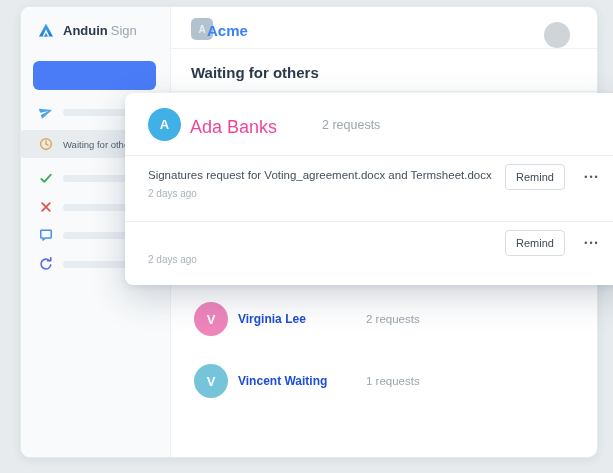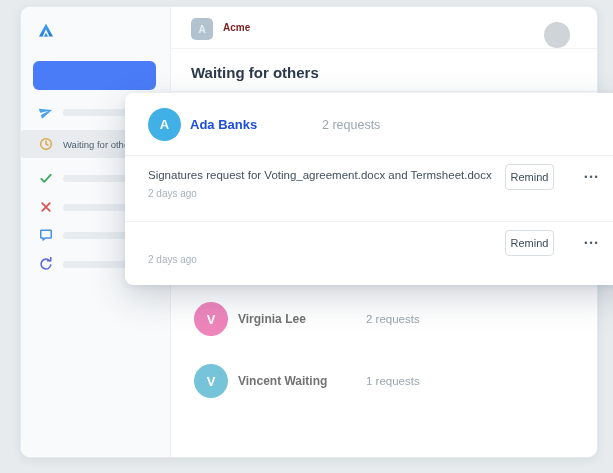--- a/index.html
+++ b/index.html
@@ -37,56 +37,56 @@
   .placeholder-bar { width:88px; height:7px; border-radius:3.5px; background:#e7ecf0; }
   .nav-label { font-size:9.5px; color:#51616f; white-space:nowrap; }
   
   .main { position:absolute; left:150px; top:0; right:0; bottom:0; }
   .org-header { position:absolute; left:0; top:0; right:0; height:42px; border-bottom:1px solid #f0f3f5; }
   .org-badge {
     position:absolute; left:20px; top:11px; width:22px; height:22px; border-radius:5px;
     background:#b3c2cf; color:#e7eef3; font-size:10px; font-weight:700;
     display:flex; align-items:center; justify-content:center;
   }
-  .org-name { position:absolute; left:52px; top:15px; font-size:10px; font-weight:600; color:#7f1d1d; }
+  .org-name { position:absolute; left:36px; top:15px; font-size:15px; font-weight:600; color:#3b82f6; }
   .user-avatar { position:absolute; right:27px; top:15px; width:26px; height:26px; border-radius:50%; background:#cfd4d8; }
   .page-title { position:absolute; left:20px; top:57px; font-size:15px; font-weight:700; color:#2c3a4d; }
   .title-divider { position:absolute; left:0; right:0; top:84px; height:1px; background:#f1f4f6; }
   .recipient-row { position:absolute; left:0; right:0; height:52px; }
   .recipient-row .avatar {
     position:absolute; left:23px; top:9px; width:34px; height:34px; border-radius:50%;
     color:#fff; font-size:13px; font-weight:600;
     display:flex; align-items:center; justify-content:center;
   }
   .avatar-pink { background:#ee85bb; }
   .avatar-teal { background:#76c4da; }
   .avatar-blue { background:#41b0e6; }
-  .recipient-name { position:absolute; left:67px; top:19px; font-size:12px; font-weight:600; color:#737373; }
+  .recipient-name { position:absolute; left:67px; top:19px; font-size:12px; font-weight:600; color:#1d4ed8; }
   .recipient-requests { position:absolute; left:195px; top:20px; font-size:11.5px; color:#9aa5b0; }
   
   .popup {
     position:absolute; left:125px; top:93px; width:500px; height:192px;
     background:#fff; border-radius:8px;
     box-shadow:0 12px 34px rgba(45,65,90,.22), 0 2px 6px rgba(45,65,90,.10);
     z-index:10;
   }
   .popup-header { position:absolute; left:0; right:0; top:0; height:63px; border-bottom:1px solid #edf0f3; }
   .popup-header .avatar {
     position:absolute; left:23px; top:15px; width:33px; height:33px; border-radius:50%;
     color:#fff; font-size:13px; font-weight:600;
     display:flex; align-items:center; justify-content:center;
   }
-  .popup-person-name { position:absolute; left:65px; top:24px; font-size:13px; font-weight:700; color:#1d4ed8; }
+  .popup-person-name { position:absolute; left:65px; top:24px; font-size:18px; font-weight:400; color:#ec4899; }
   .popup-person-requests { position:absolute; left:197px; top:25px; font-size:12.5px; color:#9ba6b1; }
   .request-row { position:absolute; left:0; right:0; height:64px; }
   .request-row + .request-row { border-top:1px solid #edf0f3; }
   .request-title { position:absolute; left:23px; top:13px; font-size:11.5px; color:#43505d; }
   .request-time { position:absolute; left:23px; top:32px; font-size:10px; color:#a8b2bc; }
   .remind-btn {
-    position:absolute; left:380px; top:8px; width:49px; height:26px;
+    position:absolute; left:380px; top:8px; width:60px; height:26px;
     background:#fff; border:1px solid #d8dde2; border-radius:4px;
     font-family:inherit; font-size:11px; font-weight:500; color:#3c4a59; cursor:pointer;
   }
   .more-btn {
     position:absolute; left:452px; top:8px; width:30px; height:26px;
     background:none; border:none; cursor:pointer;
     font-size:9px; letter-spacing:2px; color:#4e5a66; font-family:inherit;
   }
 </style>
 </head>
@@ -102,20 +102,23 @@
               <linearGradient id="lg" x1="0" y1="0" x2="0" y2="1">
             <stop offset="0" stop-color="#45aaee"></stop>
                 <stop offset="1" stop-color="#2379d8"></stop>
           </linearGradient>
             </defs>
           <path d="M12 0 L24 22 H0 Z" fill="url(#lg)"></path>
           <path d="M12 9.5 L18 22 H6 Z" fill="#f8fafb"></path>
           <path d="M12 15.5 L15.4 22 H8.6 Z" fill="#2f8fe0"></path>
         </svg>
       </span>
+      <span>
+        <span class="logo-name">Anduin</span><span class="logo-suffix">Sign</span>
+      </span>
     </div>
 
     <button class="primary-btn"></button>
 
     <div class="nav-item" style="top:93px">
       <span class="nav-icon">
         <svg viewBox="0 0 24 24" style="transform:rotate(-18deg)">
             <path d="M2 21l21-9L2 3v7l15 2-15 2z" fill="#4da3e8"></path>
           </svg>
       </span>

